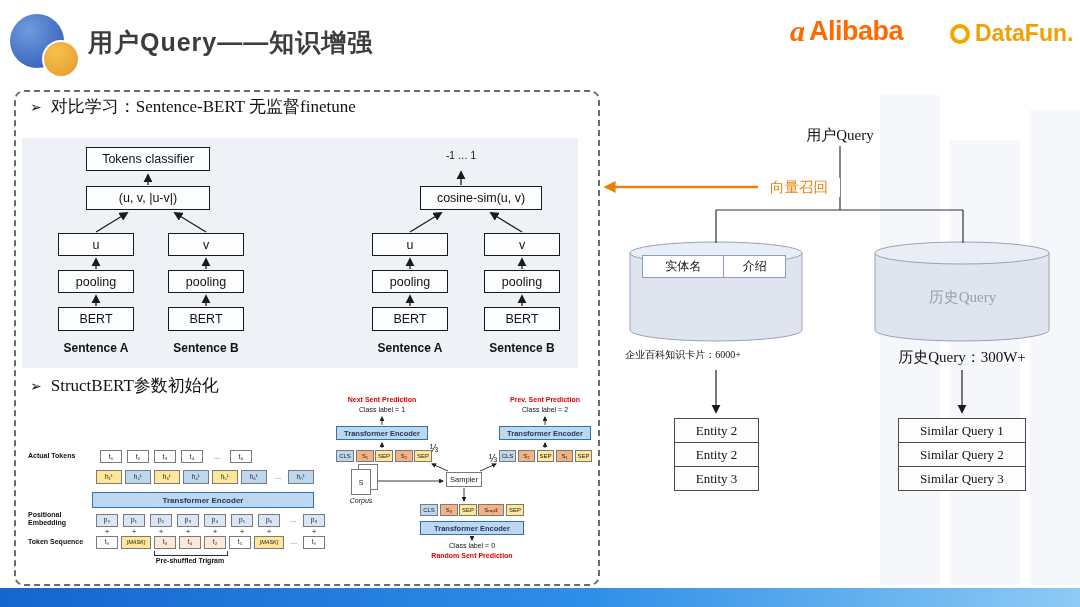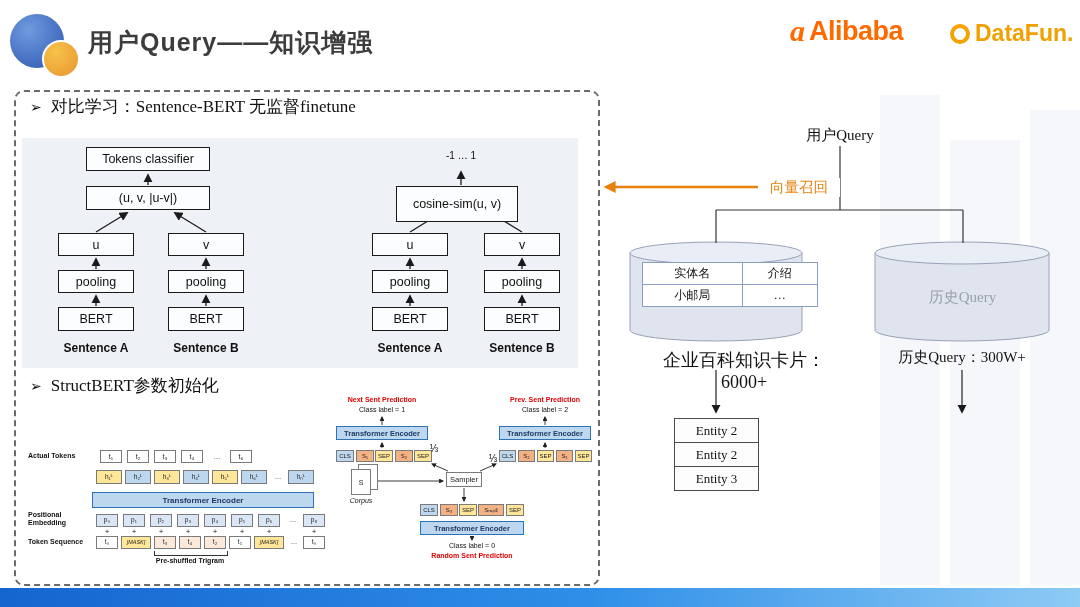--- a/index.html
+++ b/index.html
@@ -138,21 +138,21 @@
   <div class="dbox" style="left:58px;top:233px;width:76px;height:23px">u</div>
   <div class="dbox" style="left:168px;top:233px;width:76px;height:23px">v</div>
   <div class="dbox" style="left:58px;top:270px;width:76px;height:23px">pooling</div>
   <div class="dbox" style="left:168px;top:270px;width:76px;height:23px">pooling</div>
   <div class="dbox" style="left:58px;top:307px;width:76px;height:24px">BERT</div>
   <div class="dbox" style="left:168px;top:307px;width:76px;height:24px">BERT</div>
   <div class="sent" style="left:56px;top:341px;width:80px">Sentence A</div>
   <div class="sent" style="left:166px;top:341px;width:80px">Sentence B</div>
 
   <div class="lbl" style="left:421px;top:150px;width:80px;font-size:10px">-1 … 1</div>
-  <div class="dbox" style="left:396px;top:186px;width:122px;height:36px">cosine-sim(u, v)</div>
+  <div class="dbox" style="left:420px;top:186px;width:122px;height:24px">cosine-sim(u, v)</div>
   <div class="dbox" style="left:372px;top:233px;width:76px;height:23px">u</div>
   <div class="dbox" style="left:484px;top:233px;width:76px;height:23px">v</div>
   <div class="dbox" style="left:372px;top:270px;width:76px;height:23px">pooling</div>
   <div class="dbox" style="left:484px;top:270px;width:76px;height:23px">pooling</div>
   <div class="dbox" style="left:372px;top:307px;width:76px;height:24px">BERT</div>
   <div class="dbox" style="left:484px;top:307px;width:76px;height:24px">BERT</div>
   <div class="sent" style="left:370px;top:341px;width:80px">Sentence A</div>
   <div class="sent" style="left:482px;top:341px;width:80px">Sentence B</div>
 
   <div class="bullet" style="left:30px;top:374px">
@@ -244,38 +244,39 @@
   <div class="enc" style="left:499px;top:426px;width:92px;height:14px;font-size:7.5px">Transformer Encoder</div>
   <div class="tok f-cls" style="left:499px;top:450px;width:17px;height:12px;font-size:6px">CLS</div>
   <div class="tok f-s" style="left:518px;top:450px;width:17px;height:12px;font-size:6px">S₂</div>
   <div class="tok f-sep" style="left:537px;top:450px;width:17px;height:12px;font-size:6px">SEP</div>
   <div class="tok f-s" style="left:556px;top:450px;width:17px;height:12px;font-size:6px">S₁</div>
   <div class="tok f-sep" style="left:575px;top:450px;width:17px;height:12px;font-size:6px">SEP</div>
 
   <div class="lbl serif" style="left:795px;top:126px;width:90px;font-size:15px">用户Query</div>
   <div class="lbl serif" style="left:758px;top:178px;width:82px;font-size:14.5px;color:#e8820c;background:#fff">向量召回</div>
 
-  <table class="kbtable" style="left:642px;top:262px;width:176px">
+  <table class="kbtable" style="left:642px;top:255px;width:144px">
     <tbody>
         <tr>
       <td>实体名</td>
       <td>介绍</td>
     </tr>
-    <tr>
-      <td>小邮局</td>
-      <td>…</td>
-    </tr>
   </tbody>
     </table>
 
   <div class="lbl serif" style="left:905px;top:288px;width:115px;font-size:15px;color:#9aa0ad">历史Query</div>
 
-  <div class="lbl serif" style="left:644px;top:348px;width:200px;font-size:18px">企业百科知识卡片：6000+</div>
+  <div class="lbl serif" style="left:583px;top:348px;width:200px;font-size:10px">企业百科知识卡片：6000+</div>
   <div class="lbl serif" style="left:862px;top:348px;width:200px;font-size:15px">历史Query：300W+</div>
 
   <div class="stack" style="left:674px;top:418px;width:85px">
     <div class="cellbox">Entity 2</div>
     <div class="cellbox">Entity 2</div>
     <div class="cellbox">Entity 3</div>
   </div>
+  <div class="stack" style="left:898px;top:418px;width:128px">
+    <div class="cellbox">Similar Query 1</div>
+    <div class="cellbox">Similar Query 2</div>
+    <div class="cellbox">Similar Query 3</div>
+  </div>
 
   <div class="footer" style="left:0;top:588px;width:1080px;height:19px"></div>
 </div>
 
 </body></html>

